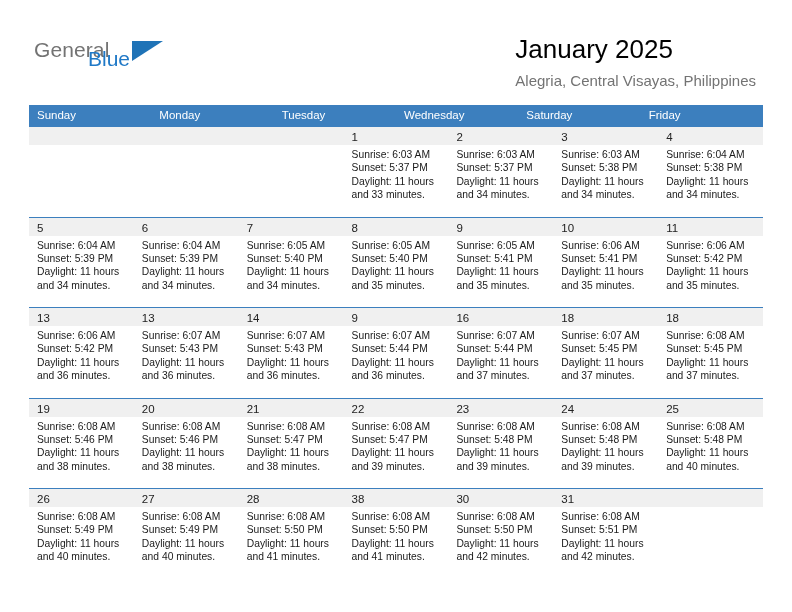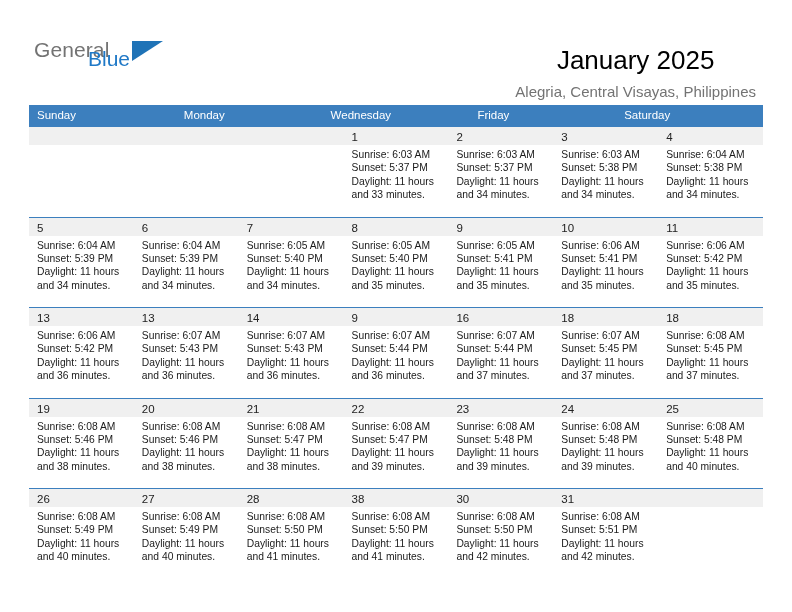--- a/index.html
+++ b/index.html
@@ -60,22 +60,22 @@
     top: 3px;
     width: 0;
     height: 0;
     border-left: 31px solid #1f73b7;
     border-bottom: 20px solid transparent;
   }
 
   .title-block {
     position: absolute;
     right: 36px;
-    top: 45px;
-    text-align: center;
+    top: 34px;
+    text-align: left;
   }
   .cal-title {
     font-size: 26px;
     font-weight: normal;
     color: #000000;
     line-height: 30px;
     white-space: nowrap;
   }
   .cal-subtitle {
     font-size: 15px;
@@ -166,23 +166,24 @@
       <div class="cal-subtitle">Alegria, Central Visayas, Philippines</div>
     </div>
 
   </div>
 
   <div class="calendar">
 
     <div class="weekday-row">
       <div class="weekday">Sunday</div>
       <div class="weekday">Monday</div>
+      <div class="weekday">Tuesday</div>
       <div class="weekday">Wednesday</div>
+      <div class="weekday">Saturday</div>
       <div class="weekday">Friday</div>
-      <div class="weekday">Saturday</div>
     </div>
 
     <div id="weeks-container">
         <div class="week-row">
           <div class="day-cell empty">
             <div class="day-num-band"><span class="day-num"></span></div>
             <div class="day-info">
               <div class="info-line"></div>
               <div class="info-line"></div>
               <div class="info-line"></div>

